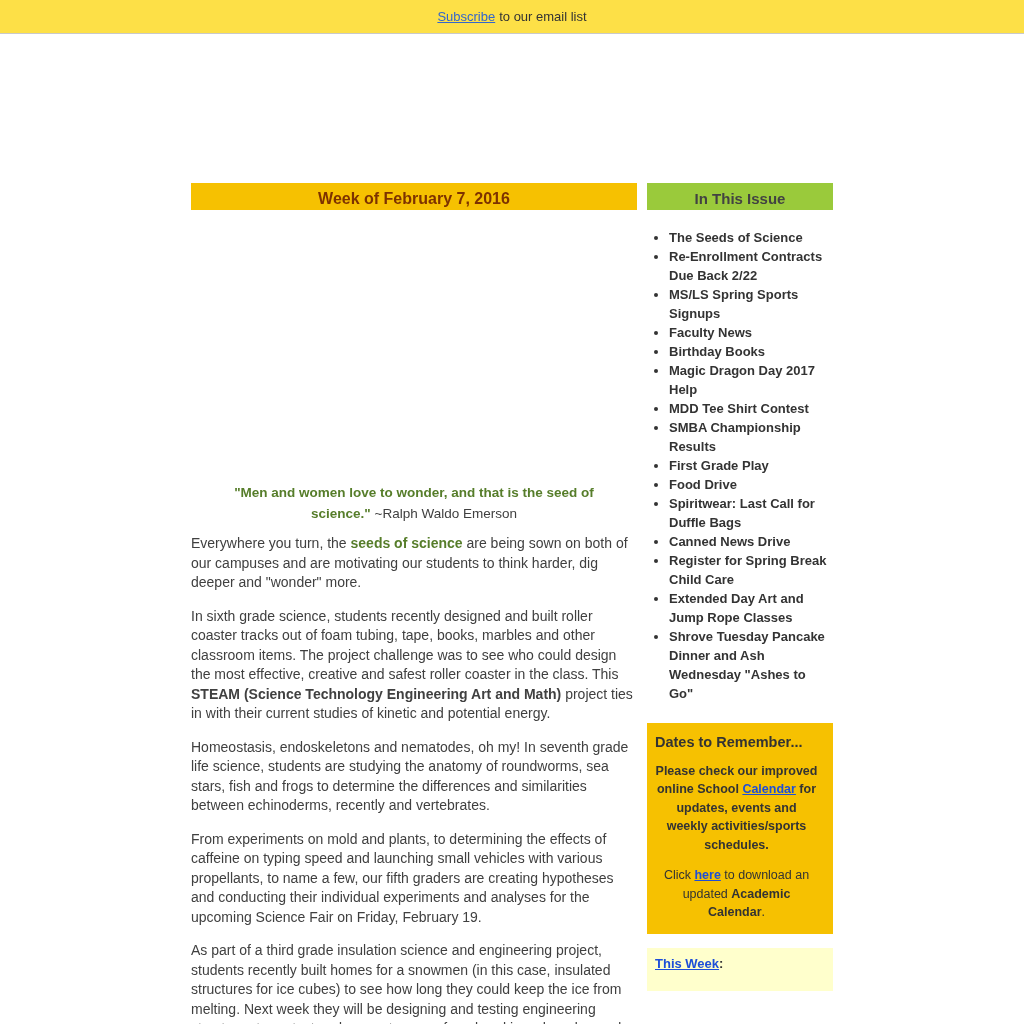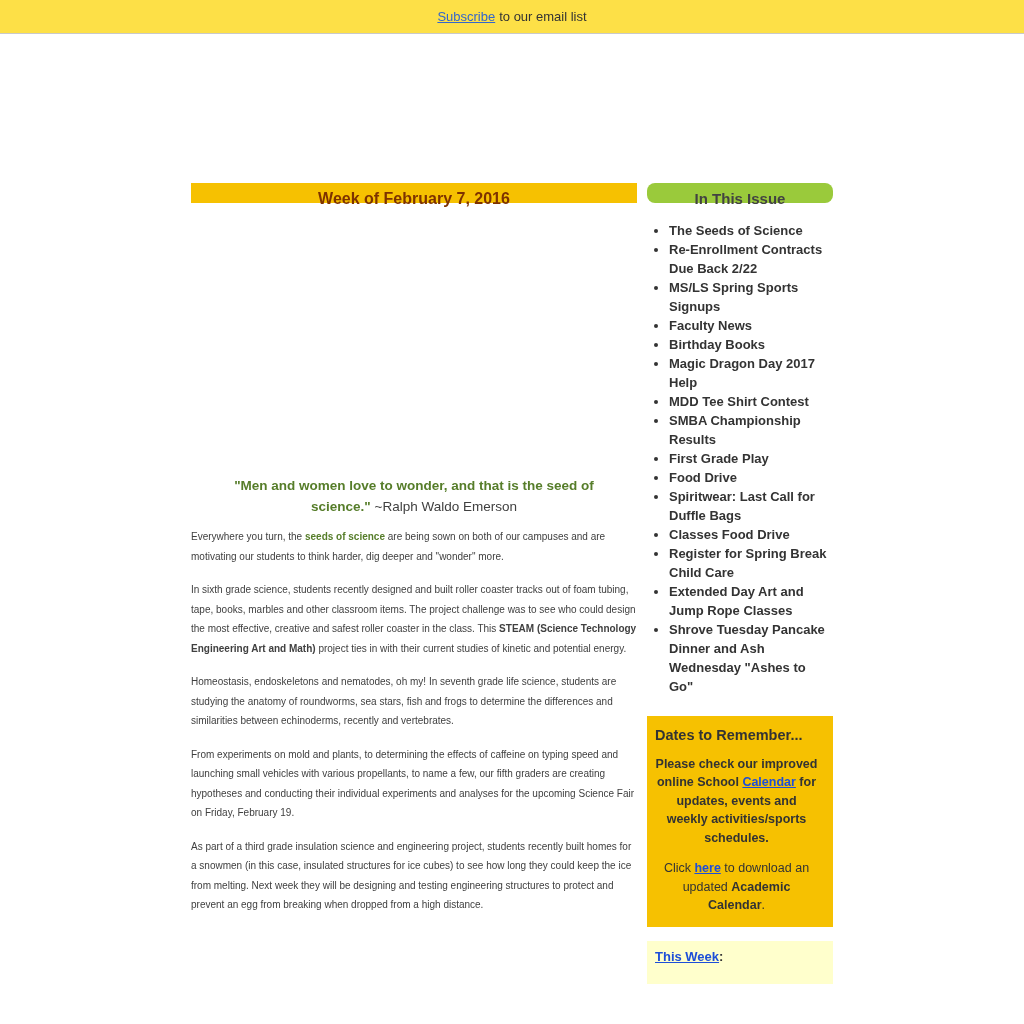--- a/index.html
+++ b/index.html
@@ -30,47 +30,46 @@
   .main {
     width: 642px;
     margin: 0 auto;
     display: flex;
     gap: 10px;
     align-items: flex-start;
   }
   .left-col { width: 446px; }
   .right-col { width: 186px; }
   .col-header {
-    height: 20px;
+    height: 27px;
     line-height: 32px;
     text-align: center;
     font-weight: bold;
   }
   .gold-bar {
     background: #f6c101;
     color: #7d3200;
     font-size: 16px;
   }
   .green-bar {
     background: #9aca3b;
     color: #424242;
     font-size: 15px;
-    border-radius: 8px;
   }
   .image-placeholder { height: 272px; background: #ffffff; }
   .quote {
     text-align: center;
     font-size: 13.5px;
     line-height: 21px;
     color: #404040;
     padding: 0 28px;
     margin: 0 0 10px 0;
   }
   .article-text p {
-    font-size: 10px;
+    font-size: 14px;
     line-height: 19.5px;
     color: #404040;
     margin: 0 0 14px 0;
   }
   .b { font-weight: bold; }
   .g { color: #567d2a; font-weight: bold; }
   a.ml, .ml { color: #1d4ed8; text-decoration: underline; font-weight: bold; }
   .toc-list {
     margin: 18px 0 0 0;
     padding: 0 0 0 22px;
@@ -139,21 +138,21 @@
         <li>Re-Enrollment Contracts Due Back 2/22</li>
         <li>MS/LS Spring Sports Signups</li>
         <li>Faculty News</li>
         <li>Birthday Books</li>
         <li>Magic Dragon Day 2017 Help</li>
         <li>MDD Tee Shirt Contest</li>
         <li>SMBA Championship Results</li>
         <li>First Grade Play</li>
         <li>Food Drive</li>
         <li>Spiritwear: Last Call for Duffle Bags</li>
-        <li>Classes Food Drive</li>
+        <li>Canned News Drive</li>
         <li>Register for Spring Break Child Care</li>
         <li>Extended Day Art and Jump Rope Classes</li>
         <li>Shrove Tuesday Pancake Dinner and Ash Wednesday "Ashes to Go"</li>
       </ul>
 
     <div class="dates-box">
       <div class="dates-header">Dates to Remember...</div>
       <p><span class="b">Please check our improved online School </span><a href="#" class="ml">Calendar</a><span class="b"> for updates, events and weekly activities/sports schedules.</span></p>
       <p><span>Click </span><a href="#" class="ml">here</a><span> to download an updated </span><span class="b">Academic Calendar</span><span>.</span></p>
     </div>

